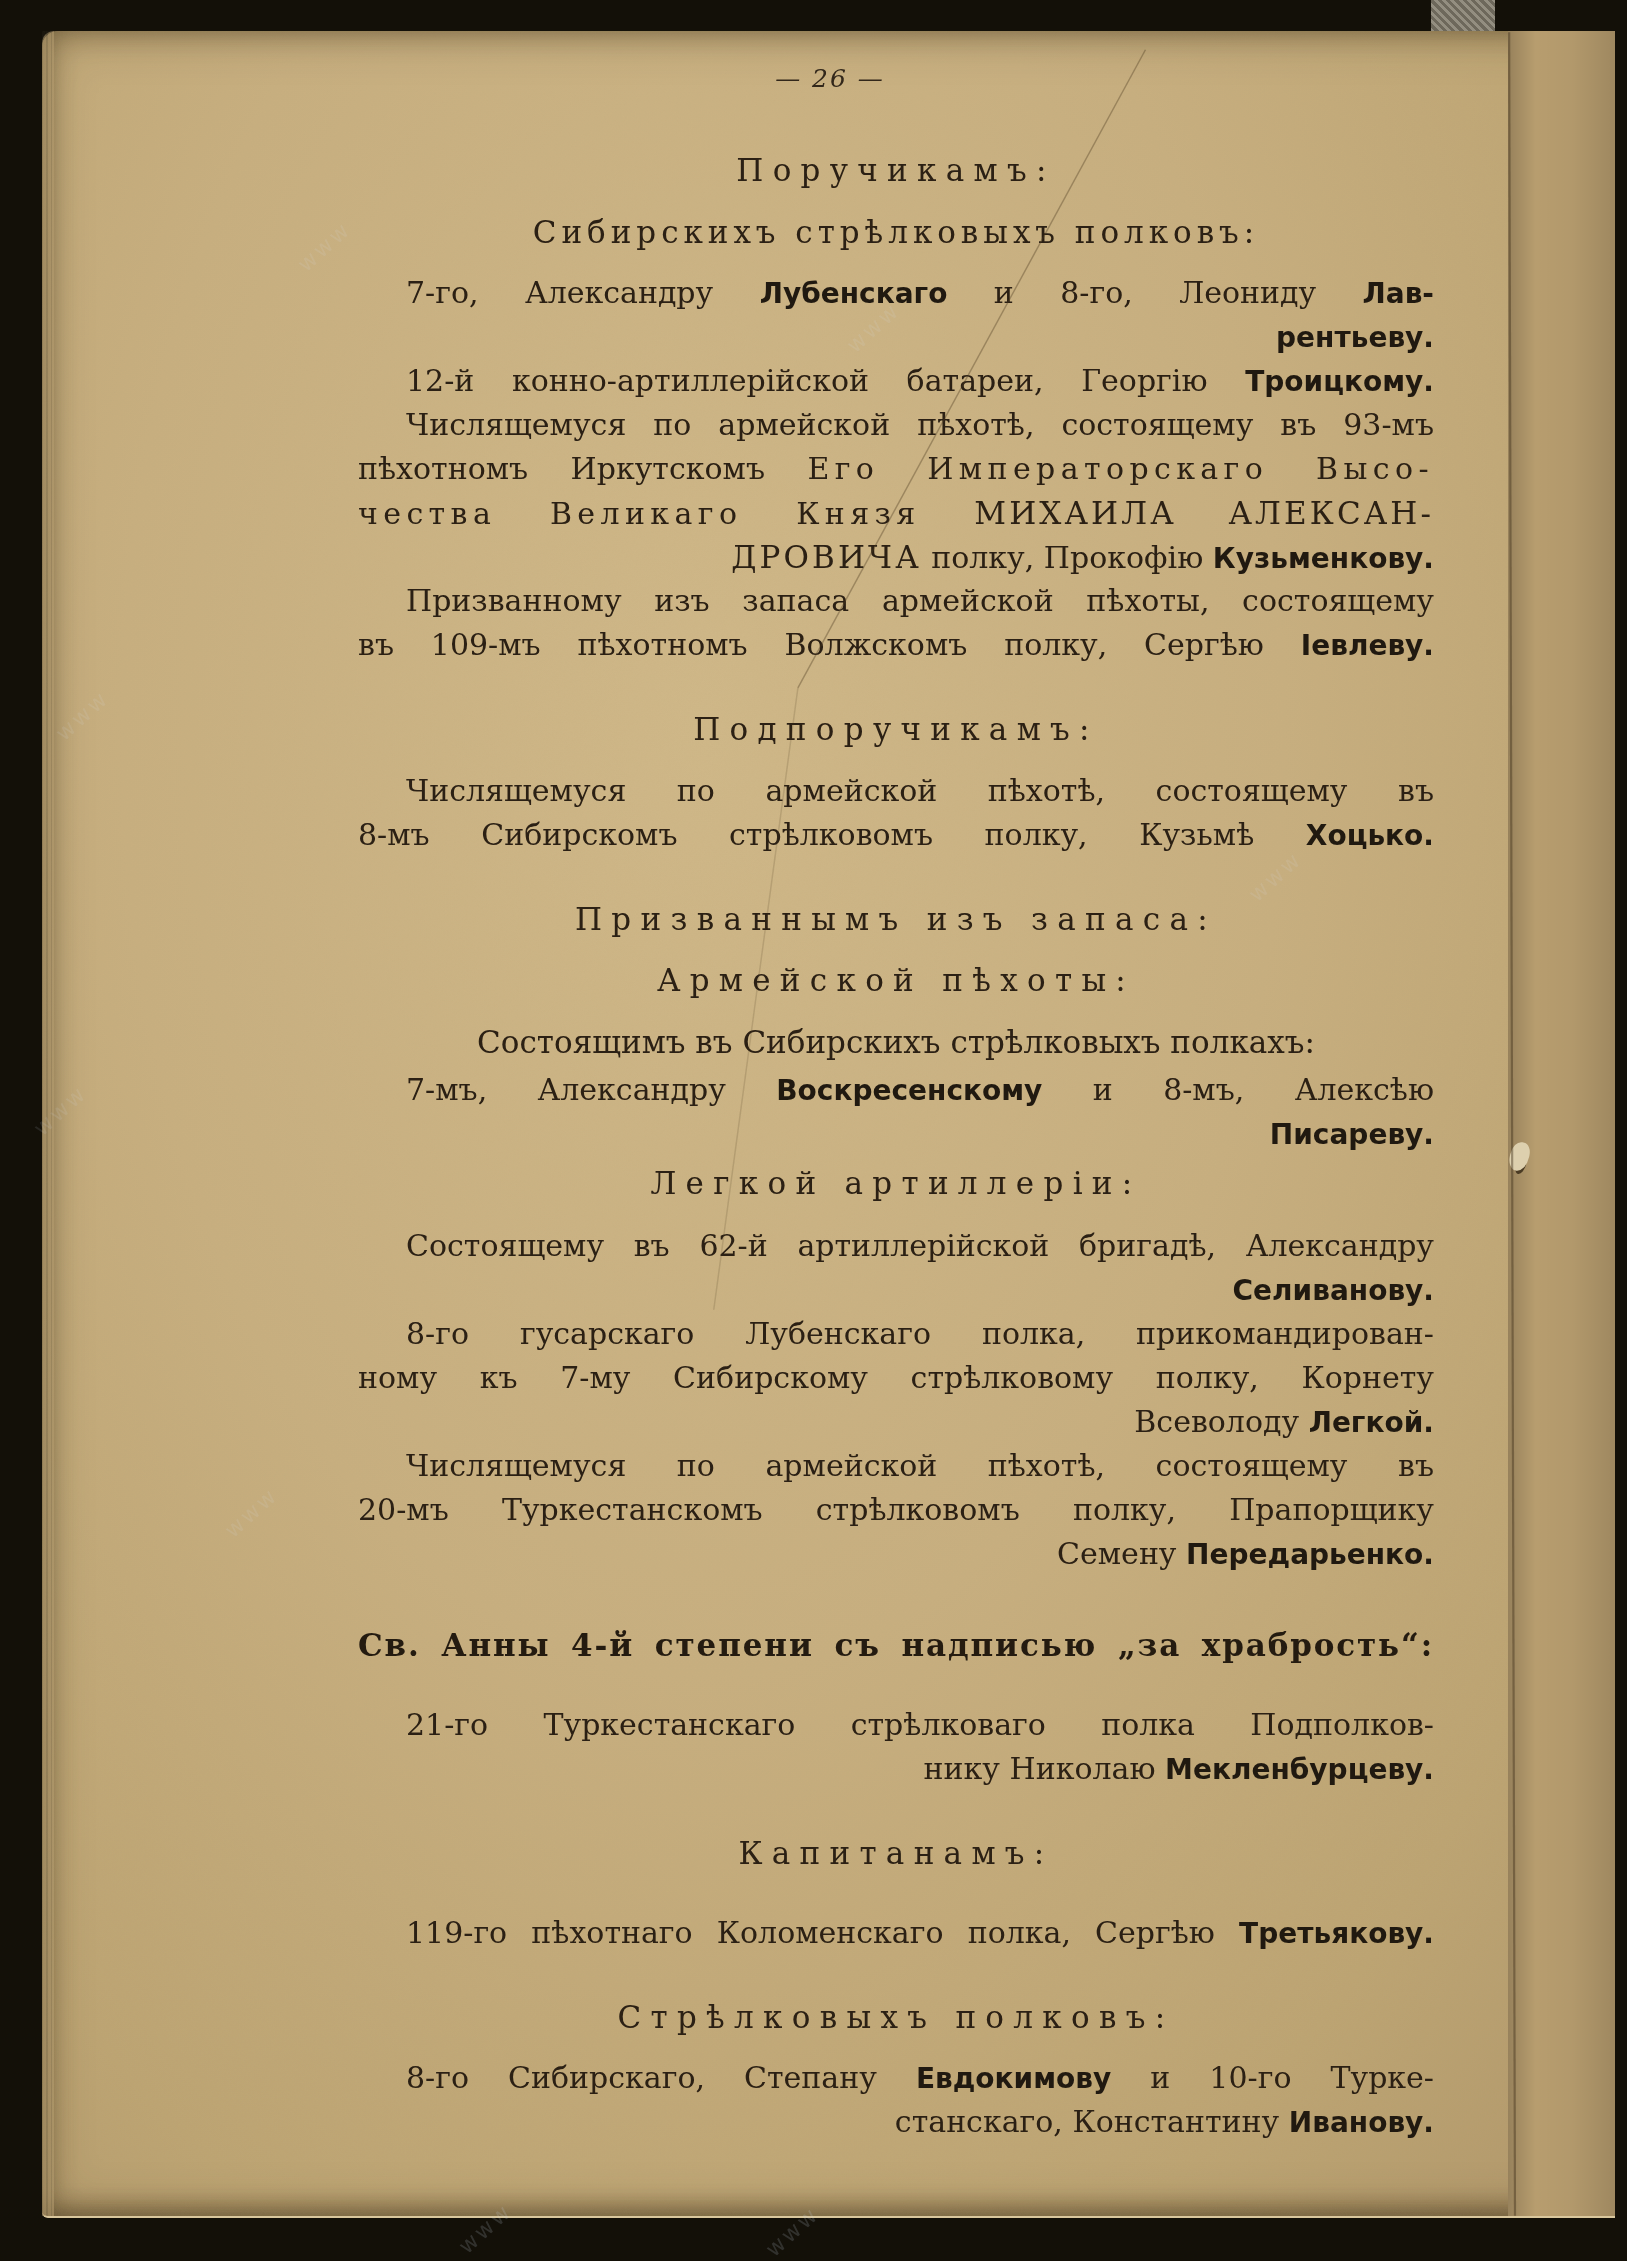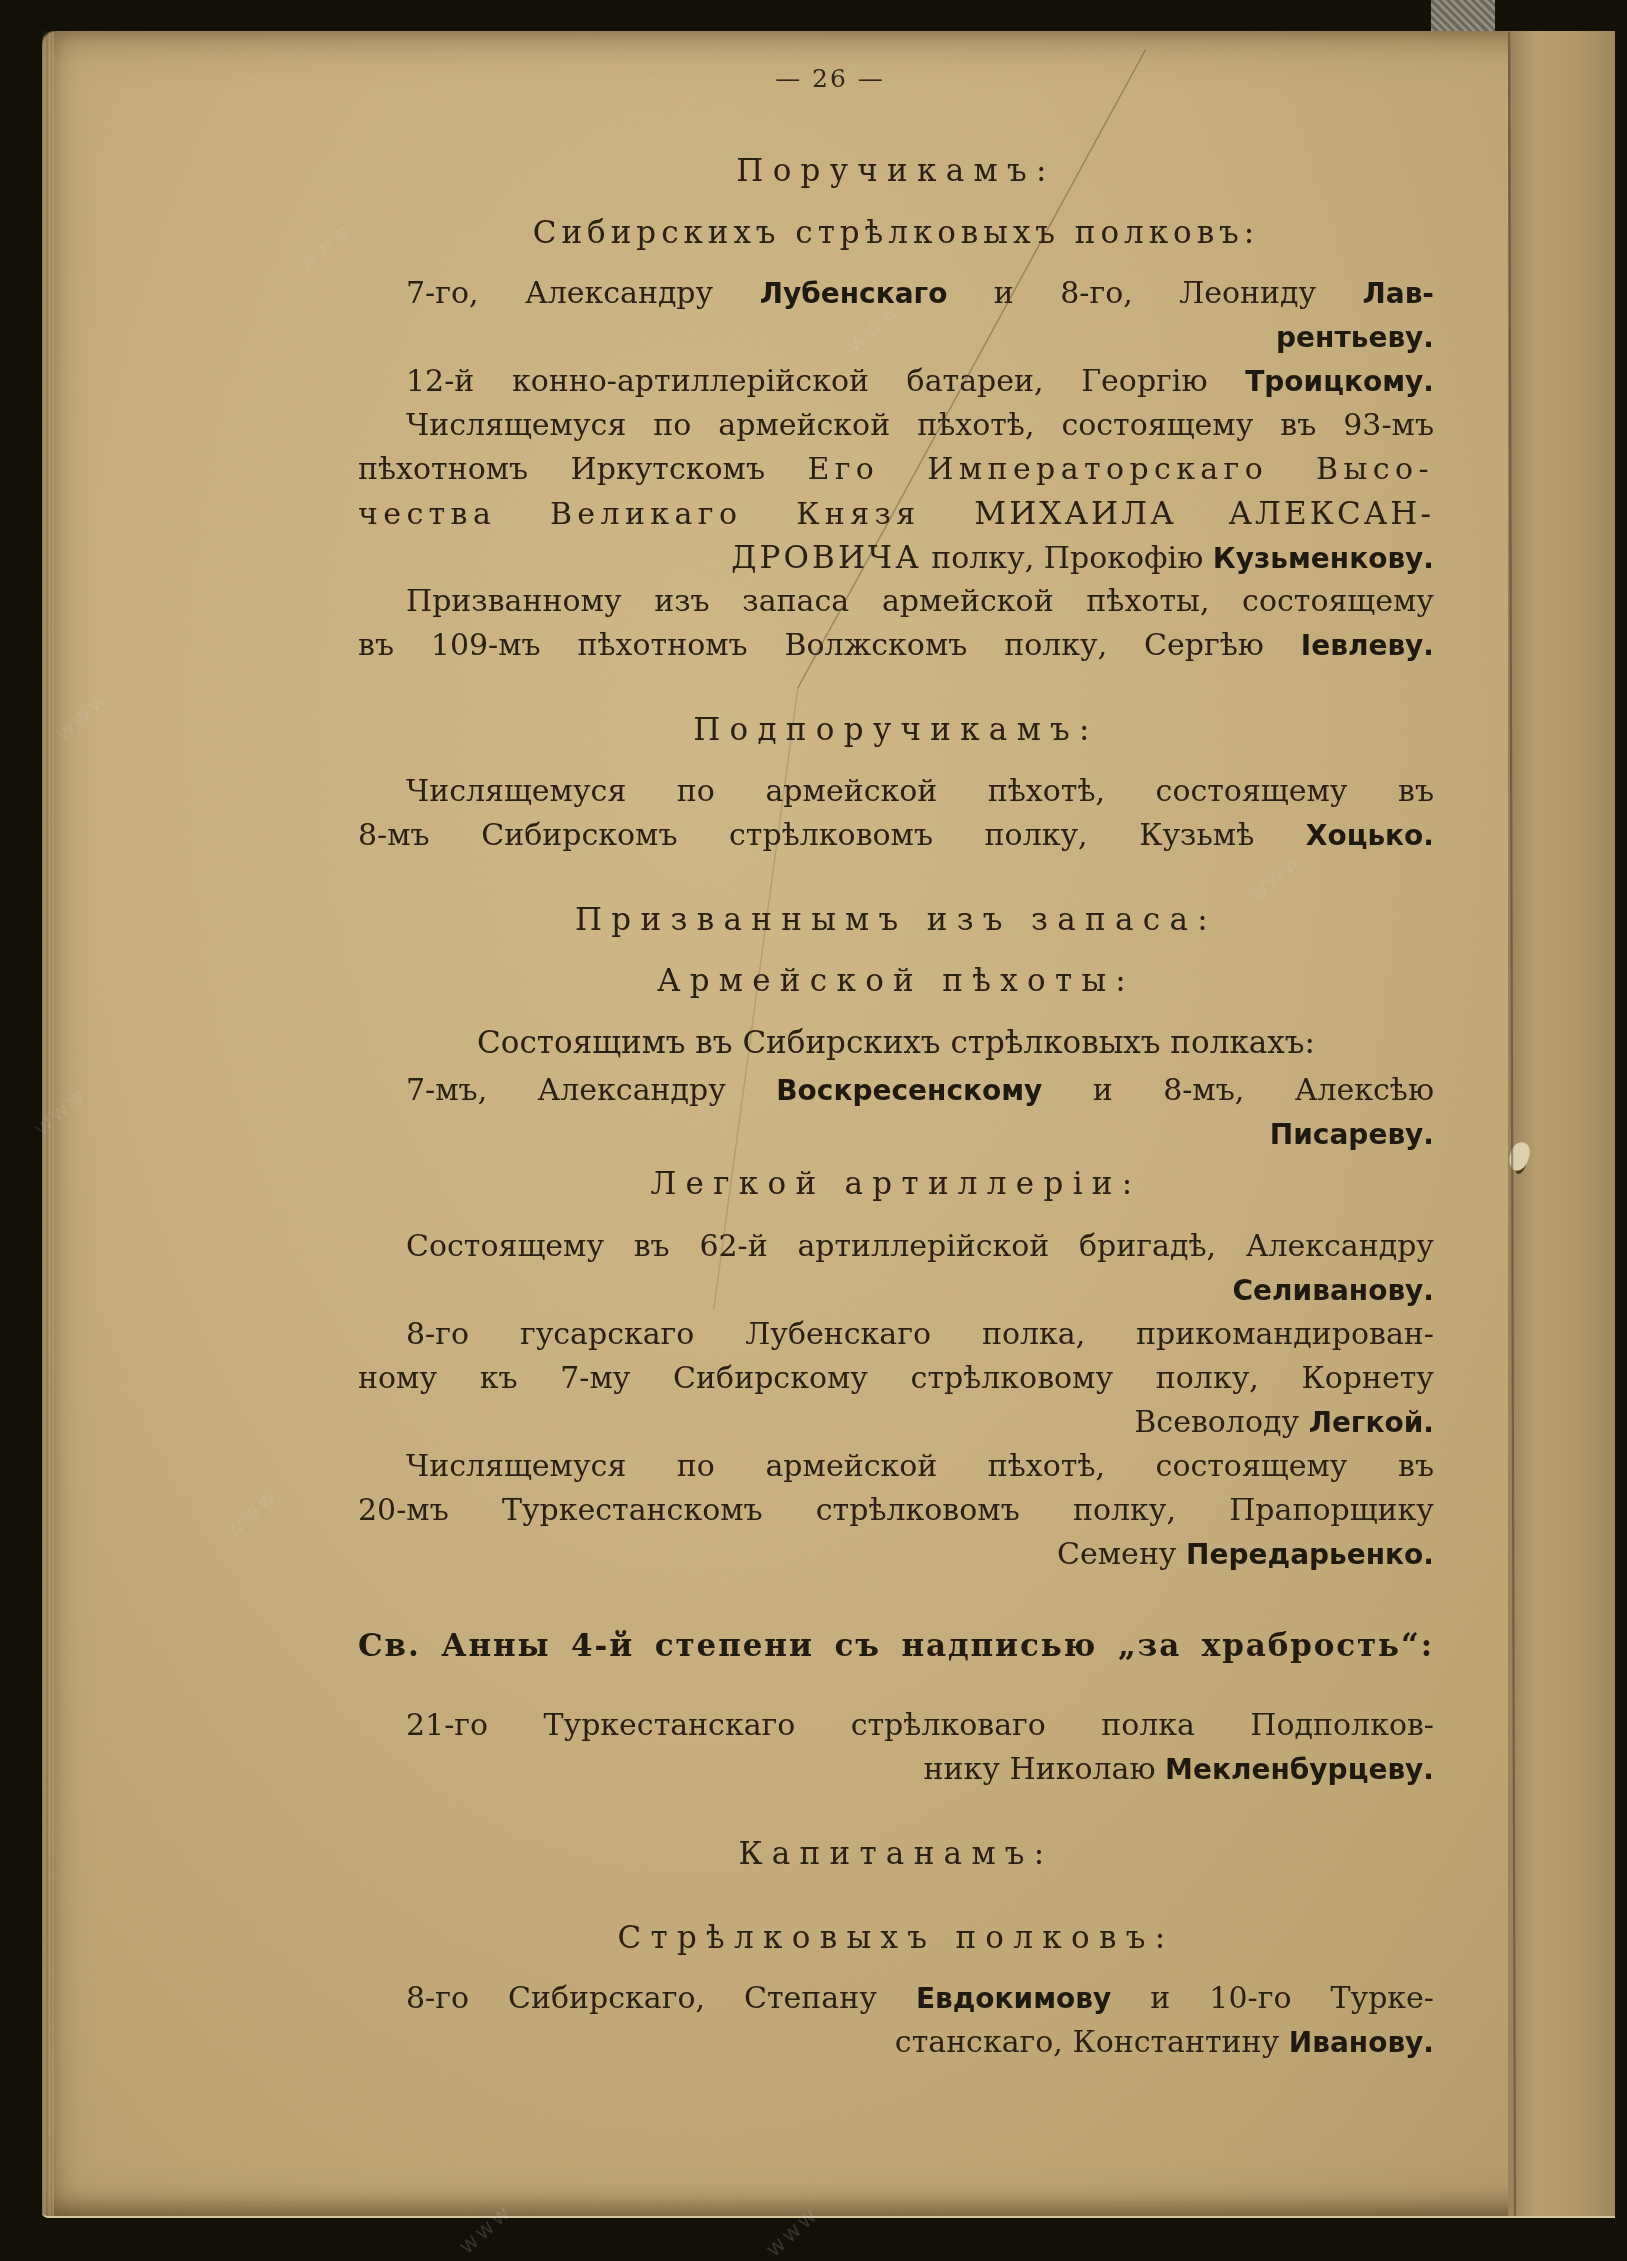--- a/index.html
+++ b/index.html
@@ -46,21 +46,21 @@
   svg#crease-overlay{position:absolute;left:0;top:0;width:1628px;height:2261px;z-index:3;pointer-events:none;}
   
   #text-block{
     position:absolute;left:316px;top:26px;width:1076px;z-index:2;
     color:#2b2014;font-size:30px;
   }
   .line{height:44px;line-height:44px;white-space:pre;}
   .body{text-align:right;}
   .just{text-align:justify;text-align-last:justify;white-space:normal;}
   .ind{text-indent:48px;}
-  .pagenum{text-align:center;font-size:25px;letter-spacing:.08em;padding-right:132px;color:#32271a;}
+  .pagenum{text-align:center;font-size:25px;letter-spacing:.08em;padding-right:132px;color:#32271a;font-style:italic;}
   .head{text-align:center;font-size:31px;letter-spacing:.30em;}
   .subhead{text-align:center;font-size:31px;letter-spacing:.16em;}
   .center{text-align:center;font-size:31px;}
   .boldhead{font-weight:bold;font-size:31px;letter-spacing:.06em;text-align:justify;text-align-last:justify;white-space:normal;color:#241b10;}
   
   .seg-n{}
   .seg-b{font-family:"DejaVu Sans", sans-serif;font-weight:bold;font-size:28px;color:#201910;}
   .seg-sp{letter-spacing:.18em;}
   .seg-caps{letter-spacing:.10em;font-size:31px;}
   
@@ -120,20 +120,21 @@
       <div class="line body just ind"><span class="seg-n">8-го гусарскаго Лубенскаго полка, прикомандирован-</span></div>
       <div class="line body just"><span class="seg-n">ному къ 7-му Сибирскому стрѣлковому полку, Корнету</span></div>
       <div class="line body"><span class="seg-n">Всеволоду </span><span class="seg-b">Легкой.</span></div>
       <div class="line body just ind"><span class="seg-n">Числящемуся по армейской пѣхотѣ, состоящему въ</span></div>
       <div class="line body just"><span class="seg-n">20-мъ Туркестанскомъ стрѣлковомъ полку, Прапорщику</span></div>
       <div class="line body"><span class="seg-n">Семену </span><span class="seg-b">Передарьенко.</span></div>
       <div class="line boldhead gap-xl"><span class="seg-n">Св. Анны 4-й степени съ надписью „за храбрость“:</span></div>
       <div class="line body just ind gap-ml"><span class="seg-n">21-го Туркестанскаго стрѣлковаго полка Подполков-</span></div>
       <div class="line body"><span class="seg-n">нику Николаю </span><span class="seg-b">Мекленбурцеву.</span></div>
       <div class="line head gap-l"><span class="seg-n">Капитанамъ:</span></div>
+      <div class="line body just ind gap-ml"><span class="seg-n">119-го пѣхотнаго Коломенскаго полка, Сергѣю </span><span class="seg-b">Третьякову.</span></div>
       <div class="line head gap-l"><span class="seg-n">Стрѣлковыхъ полковъ:</span></div>
       <div class="line body just ind gap-m"><span class="seg-n">8-го Сибирскаго, Степану </span><span class="seg-b">Евдокимову</span><span class="seg-n"> и 10-го Турке-</span></div>
       <div class="line body"><span class="seg-n">станскаго, Константину </span><span class="seg-b">Иванову.</span></div>
     </div>
 </div>
 
 <svg id="crease-overlay" xmlns="http://www.w3.org/2000/svg" viewBox="0 0 2224 3090" width="1628" height="2261">
   <line x1="1565" y1="68" x2="1090" y2="940" stroke="rgba(80,60,35,0.38)" stroke-width="2"></line>
   <line x1="1090" y1="940" x2="975" y2="1790" stroke="rgba(80,60,35,0.18)" stroke-width="2"></line>
   <line x1="2062" y1="44" x2="2070" y2="3028" stroke="rgba(66,50,28,0.45)" stroke-width="3"></line>

